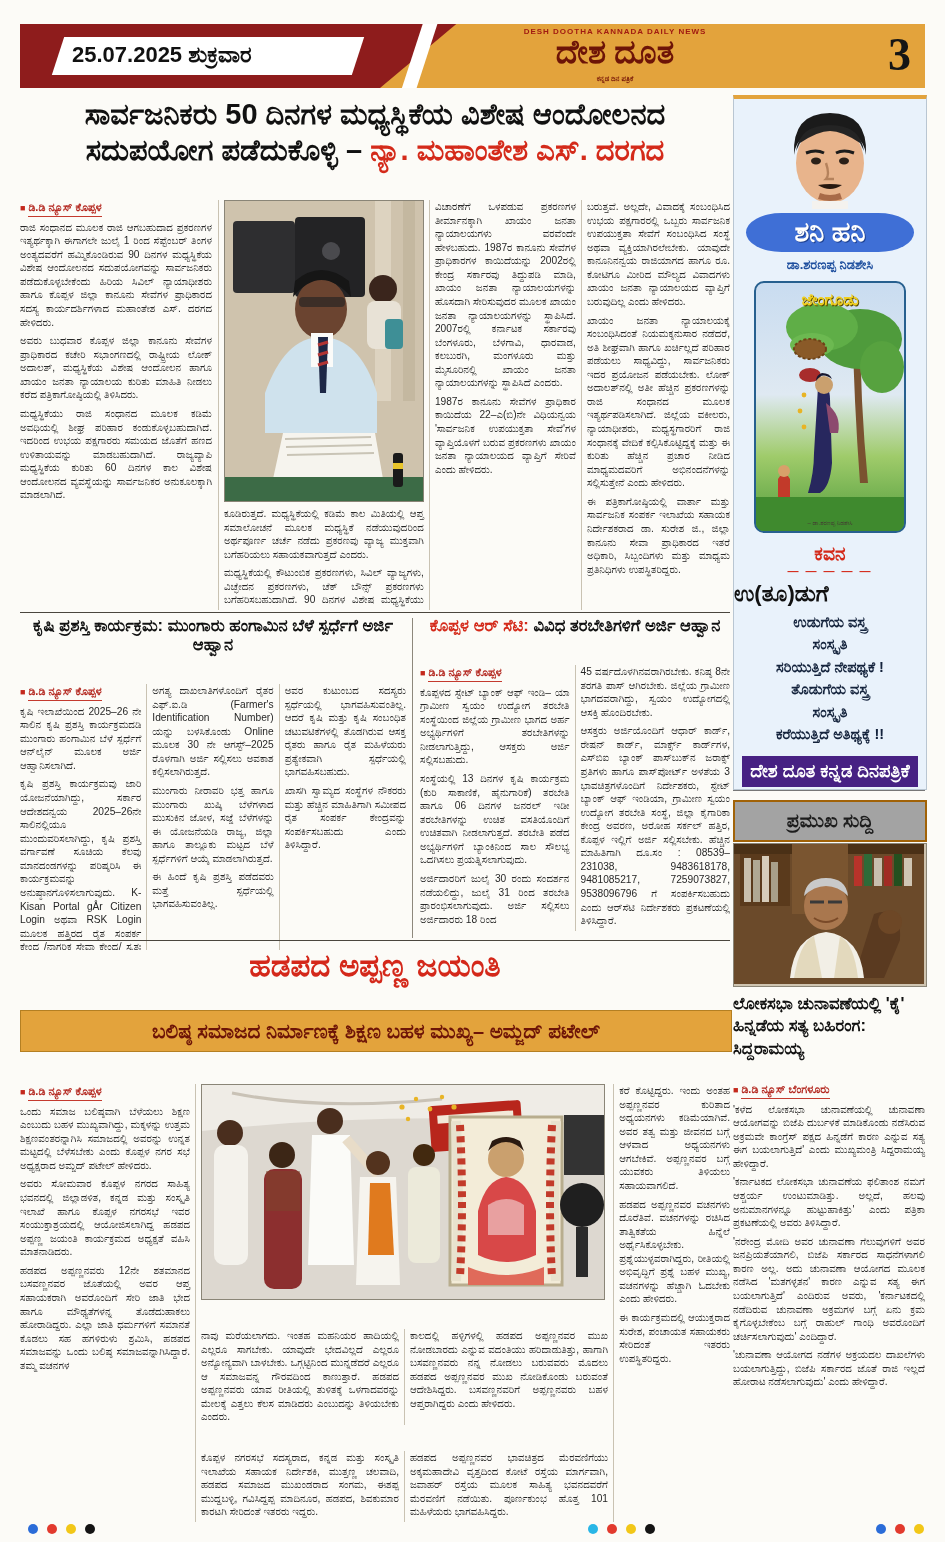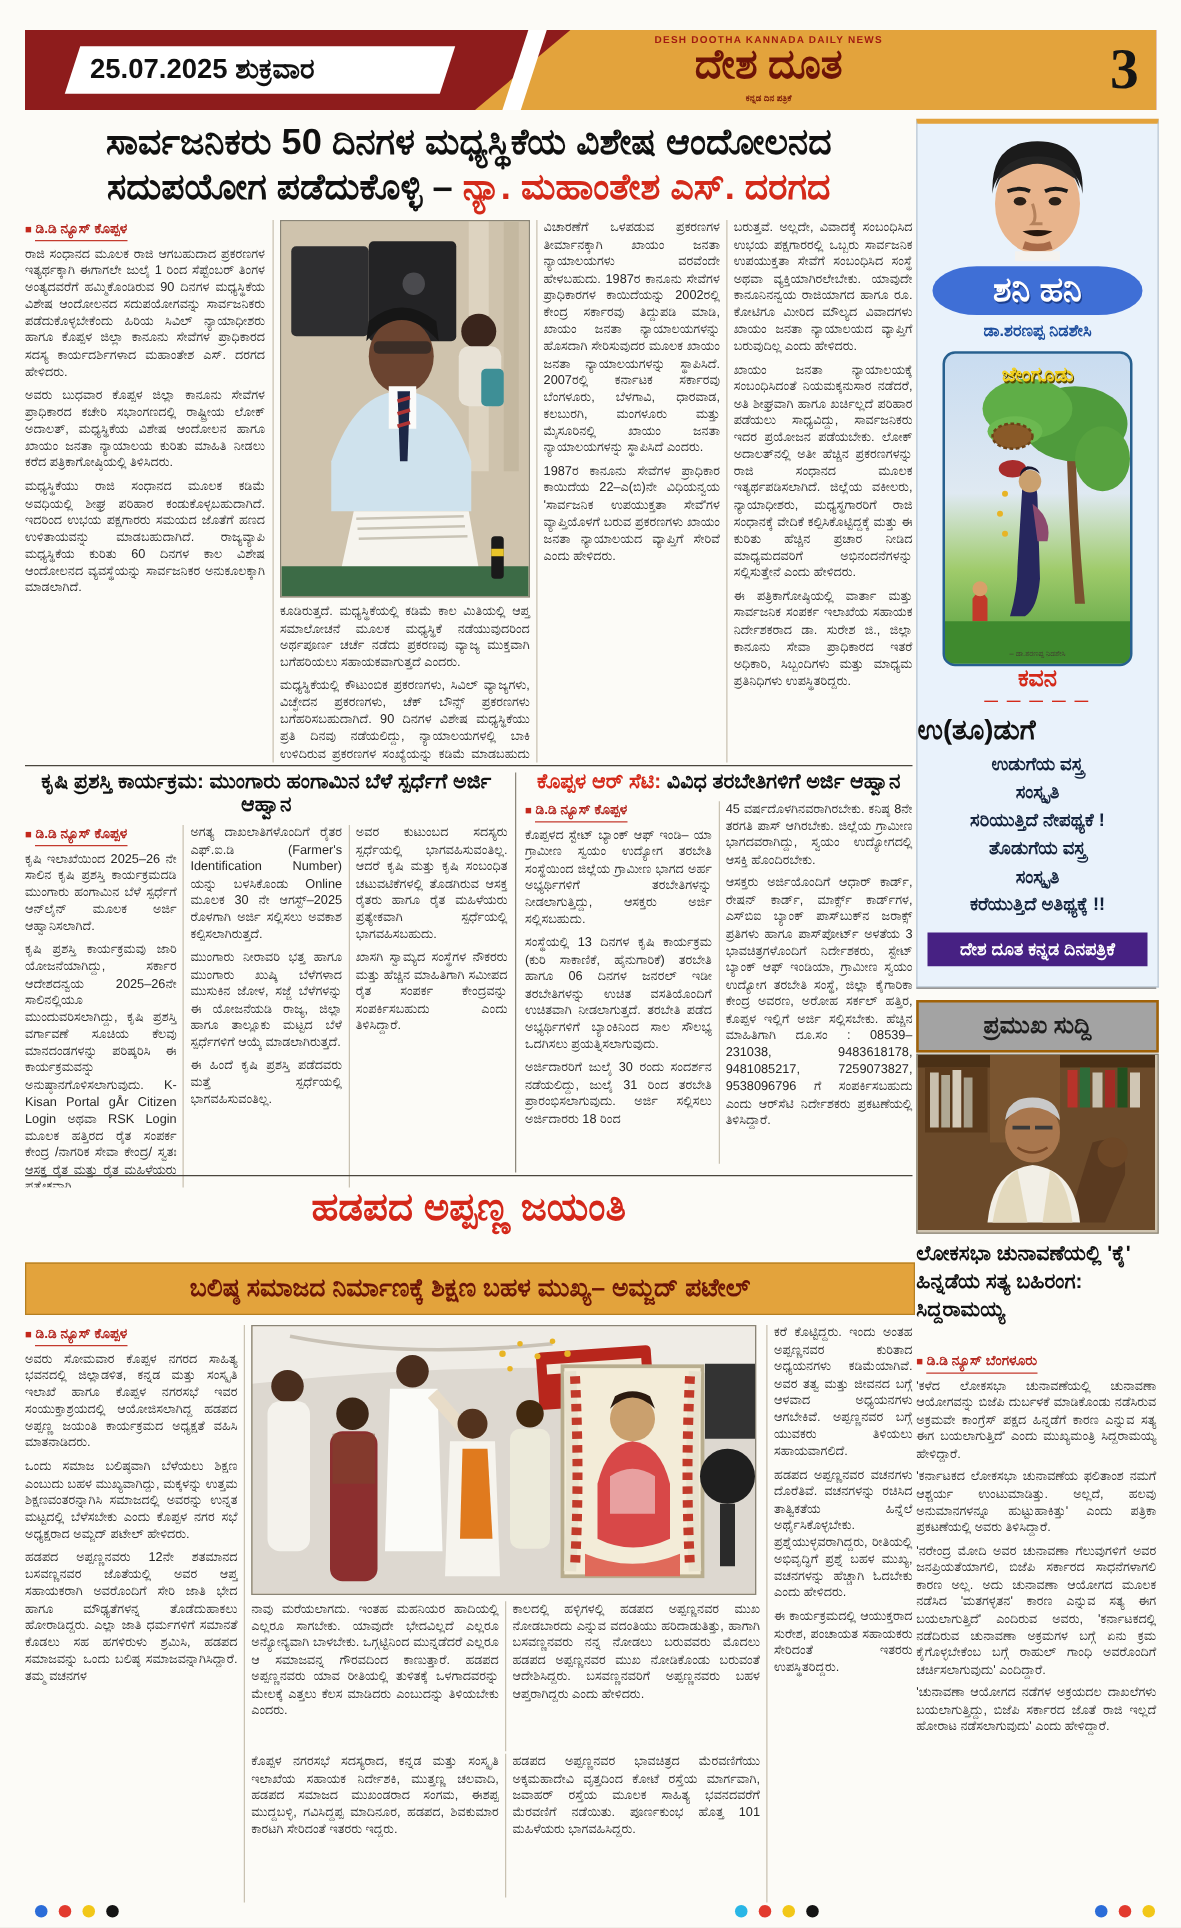--- a/index.html
+++ b/index.html
@@ -21,39 +21,39 @@
           font-family:"Liberation Serif","DejaVu Serif",serif;}
   
   .headline-xl{font-size:29px;font-weight:bold;line-height:1.25;color:#111;text-align:center;}
   .hl-red{color:#d42a1a;}
   .byline{font-size:11px;font-weight:bold;color:#b3261e;margin-bottom:4px;}
   .byline .bar{display:inline-block;border-bottom:1.5px solid #c43a2e;padding-bottom:1px;}
   .bullet{color:#c4281c;margin-right:3px;font-size:9px;}
   .body-text{font-size:10.2px;line-height:1.33;text-align:justify;color:#262626;}
   .body-text p{margin:0 0 5px 0;}
   .cols{display:flex;}
-  .col{overflow:hidden;}
+  .col{overflow:hidden;margin-top:24px;}
   .col+.col{border-left:1px solid #c9c2b2;}
   .hr{background:#4a463e;height:1px;}
   
   .photo-frame{border:1px solid #8a8577;background:#cfc4b0;overflow:hidden;position:relative;}
   
   .sidebar{left:733px;top:95px;width:192px;height:690px;background:#e9f2fb;border:1px solid #b9c6d2;border-top:4px solid #e3a33c;overflow:hidden;}
   .sb-banner{margin:4px auto 0;width:168px;background:#3f6fd6;border-radius:40px/22px;color:#fff;
              font-size:27px;font-weight:bold;text-align:center;padding:4px 0;text-shadow:1px 1px 0 #1d3f8e;}
   .sb-author{text-align:center;font-size:13px;font-weight:bold;color:#1d4e9e;margin-top:5px;}
   .sb-cover{margin:8px auto 0;width:148px;height:248px;border:2px solid #27608f;border-radius:10px;position:relative;overflow:hidden;
             background:linear-gradient(#c9dcf0 0%,#dfe9f2 45%,#9fcb6a 70%,#4f9b3c 100%);}
   .sb-cover .title{position:absolute;top:8px;left:0;width:100%;text-align:center;font-size:16px;font-weight:bold;color:#f2d01e;text-shadow:1px 1px 0 #5a4a00;}
   .sb-cover .author{position:absolute;bottom:4px;width:100%;text-align:center;font-size:6px;color:#433;}
-  .kavana{color:#d42a1a;font-weight:bold;font-size:19px;text-align:center;}
+  .kavana{color:#d42a1a;font-weight:bold;font-size:19px;text-align:center;margin-top:10px;}
   .kdash{color:#d42a1a;font-weight:bold;text-align:center;font-size:11px;letter-spacing:2px;}
   .poem-title{font-size:22px;font-weight:bold;color:#111;margin-top:4px;}
   .poem{font-size:14.5px;font-weight:bold;text-align:center;color:#14233c;line-height:1.55;margin-top:4px;}
-  .sb-footer{margin:10px auto 0;width:176px;background:#472183;color:#fff;font-weight:bold;font-size:14px;text-align:center;padding:5px 0;}
+  .sb-footer{margin:10px auto 0;width:176px;background:#472183;color:#fff;font-weight:bold;font-size:18px;text-align:center;padding:5px 0;}
   
   .feat-titlebox{left:733px;top:800px;width:190px;height:38px;border:2px solid #a16207;background:#a3a3a3;
                  display:flex;align-items:center;justify-content:center;font-size:19px;font-weight:bold;}
   .feat-photo{left:733px;top:843px;width:192px;height:142px;}
   .feat-headline{left:733px;top:992px;width:192px;font-size:16.5px;font-weight:bold;line-height:1.35;color:#111;}
   .feat-body{left:733px;top:1082px;width:192px;height:438px;}
   
   .mid-hl{font-size:16.5px;font-weight:bold;text-align:center;color:#111;}
   .mid-divider{left:412px;top:618px;width:1px;height:320px;background:#8d887c;}
   
@@ -314,22 +314,22 @@
   <div class="abs jay-headline">ಹಡಪದ ಅಪ್ಪಣ್ಣ ಜಯಂತಿ</div>
   <div class="abs jay-banner">
     <span>ಬಲಿಷ್ಠ ಸಮಾಜದ ನಿರ್ಮಾಣಕ್ಕೆ ಶಿಕ್ಷಣ ಬಹಳ ಮುಖ್ಯ– ಅಮ್ಜದ್ ಪಟೇಲ್</span>
   </div>
 
   <div class="abs" style="left:20px;top:1060px;width:710px;height:462px;">
     <div class="cols" style="height:462px;">
       <div class="col body-text" style="width:172px;padding-right:5px;">
         <div class="byline"><span class="bullet">■</span><span class="bar">ಡಿ.ಡಿ ನ್ಯೂಸ್ ಕೊಪ್ಪಳ</span></div>
         <div>
+            <p>ಒಂದು ಸಮಾಜ ಬಲಿಷ್ಠವಾಗಿ ಬೆಳೆಯಲು ಶಿಕ್ಷಣ ಎಂಬುದು ಬಹಳ ಮುಖ್ಯವಾಗಿದ್ದು, ಮಕ್ಕಳನ್ನು ಉತ್ತಮ ಶಿಕ್ಷಣವಂತರನ್ನಾಗಿಸಿ ಸಮಾಜದಲ್ಲಿ ಅವರನ್ನು ಉನ್ನತ ಮಟ್ಟದಲ್ಲಿ ಬೆಳೆಸಬೇಕು ಎಂದು ಕೊಪ್ಪಳ ನಗರ ಸಭೆ ಅಧ್ಯಕ್ಷರಾದ ಅಮ್ಜದ್ ಪಟೇಲ್ ಹೇಳಿದರು.</p>
             <p>ಅವರು ಸೋಮವಾರ ಕೊಪ್ಪಳ ನಗರದ ಸಾಹಿತ್ಯ ಭವನದಲ್ಲಿ ಜಿಲ್ಲಾಡಳಿತ, ಕನ್ನಡ ಮತ್ತು ಸಂಸ್ಕೃತಿ ಇಲಾಖೆ ಹಾಗೂ ಕೊಪ್ಪಳ ನಗರಸಭೆ ಇವರ ಸಂಯುಕ್ತಾಶ್ರಯದಲ್ಲಿ ಆಯೋಜಿಸಲಾಗಿದ್ದ ಹಡಪದ ಅಪ್ಪಣ್ಣ ಜಯಂತಿ ಕಾರ್ಯಕ್ರಮದ ಅಧ್ಯಕ್ಷತೆ ವಹಿಸಿ ಮಾತನಾಡಿದರು.</p>
-            <p>ಒಂದು ಸಮಾಜ ಬಲಿಷ್ಠವಾಗಿ ಬೆಳೆಯಲು ಶಿಕ್ಷಣ ಎಂಬುದು ಬಹಳ ಮುಖ್ಯವಾಗಿದ್ದು, ಮಕ್ಕಳನ್ನು ಉತ್ತಮ ಶಿಕ್ಷಣವಂತರನ್ನಾಗಿಸಿ ಸಮಾಜದಲ್ಲಿ ಅವರನ್ನು ಉನ್ನತ ಮಟ್ಟದಲ್ಲಿ ಬೆಳೆಸಬೇಕು ಎಂದು ಕೊಪ್ಪಳ ನಗರ ಸಭೆ ಅಧ್ಯಕ್ಷರಾದ ಅಮ್ಜದ್ ಪಟೇಲ್ ಹೇಳಿದರು.</p>
             <p>ಹಡಪದ ಅಪ್ಪಣ್ಣನವರು 12ನೇ ಶತಮಾನದ ಬಸವಣ್ಣನವರ ಜೊತೆಯಲ್ಲಿ ಅವರ ಆಪ್ತ ಸಹಾಯಕರಾಗಿ ಅವರೊಂದಿಗೆ ಸೇರಿ ಜಾತಿ ಭೇದ ಹಾಗೂ ಮೌಢ್ಯತೆಗಳನ್ನ ತೊಡೆದುಹಾಕಲು ಹೋರಾಡಿದ್ದರು. ಎಲ್ಲಾ ಜಾತಿ ಧರ್ಮಗಳಿಗೆ ಸಮಾನತೆ ಕೊಡಲು ಸಹ ಹಗಳಿರುಳು ಶ್ರಮಿಸಿ, ಹಡಪದ ಸಮಾಜವನ್ನು ಒಂದು ಬಲಿಷ್ಠ ಸಮಾಜವನ್ನಾಗಿಸಿದ್ದಾರೆ. ತಮ್ಮ ವಚನಗಳ</p>
           </div>
       </div>
       <div class="col" style="width:412px;padding:0 5px;">
 
         <div class="photo-frame" style="width:402px;height:214px;">
           <svg width="402" height="214" viewBox="0 0 402 214">
             <rect width="402" height="214" fill="#ddd8d0"></rect>
             <path d="M0 0 L402 0 L402 40 Q200 24 0 46 Z" fill="#efece6"></path>
             <path d="M30 8 Q120 26 240 14" stroke="#c9c2b6" stroke-width="3" fill="none"></path>

